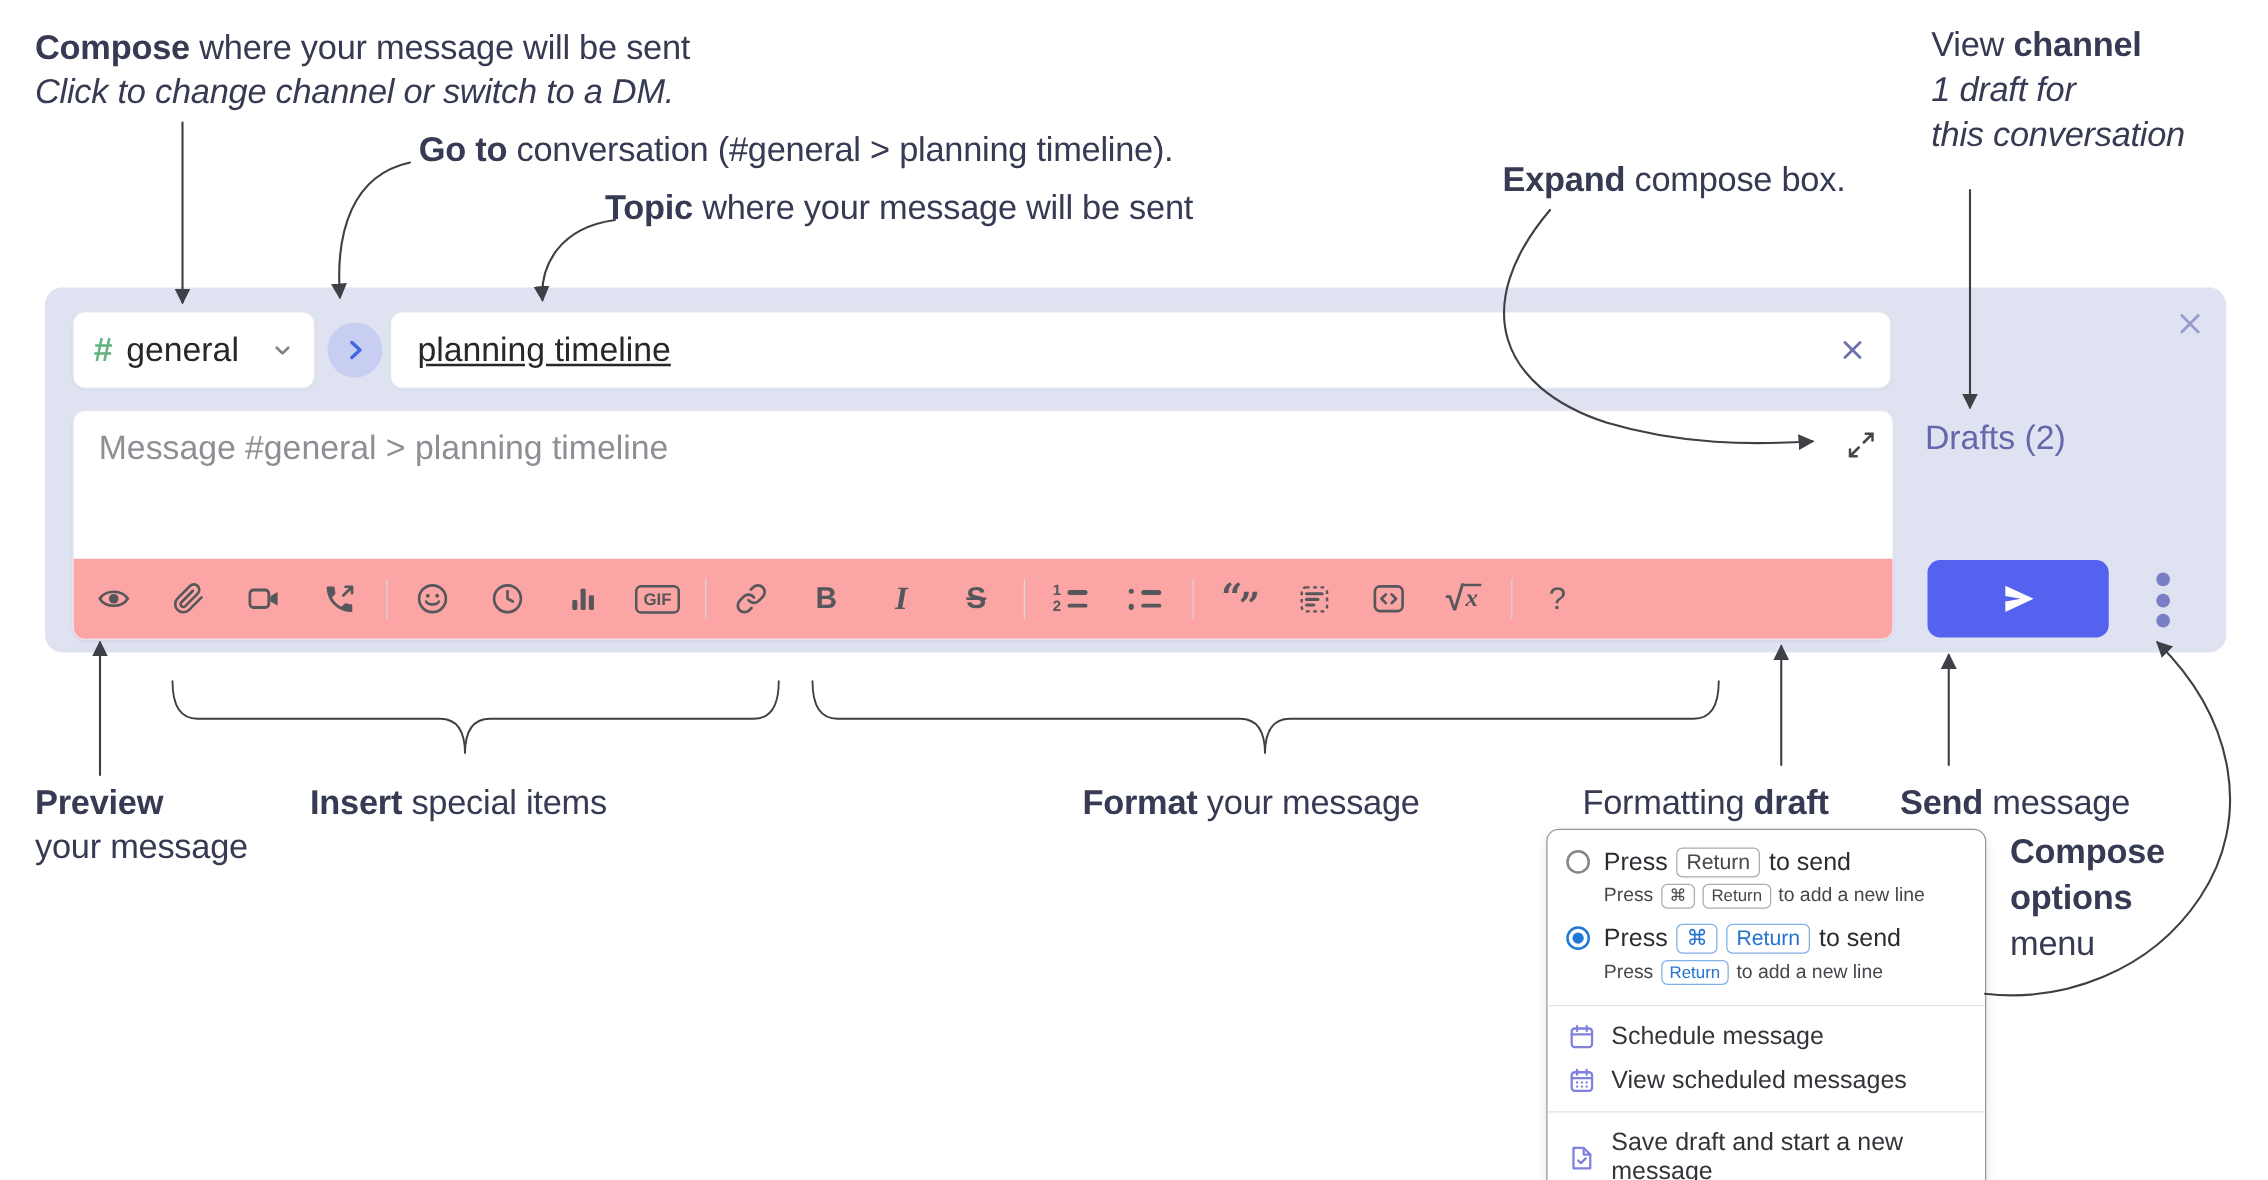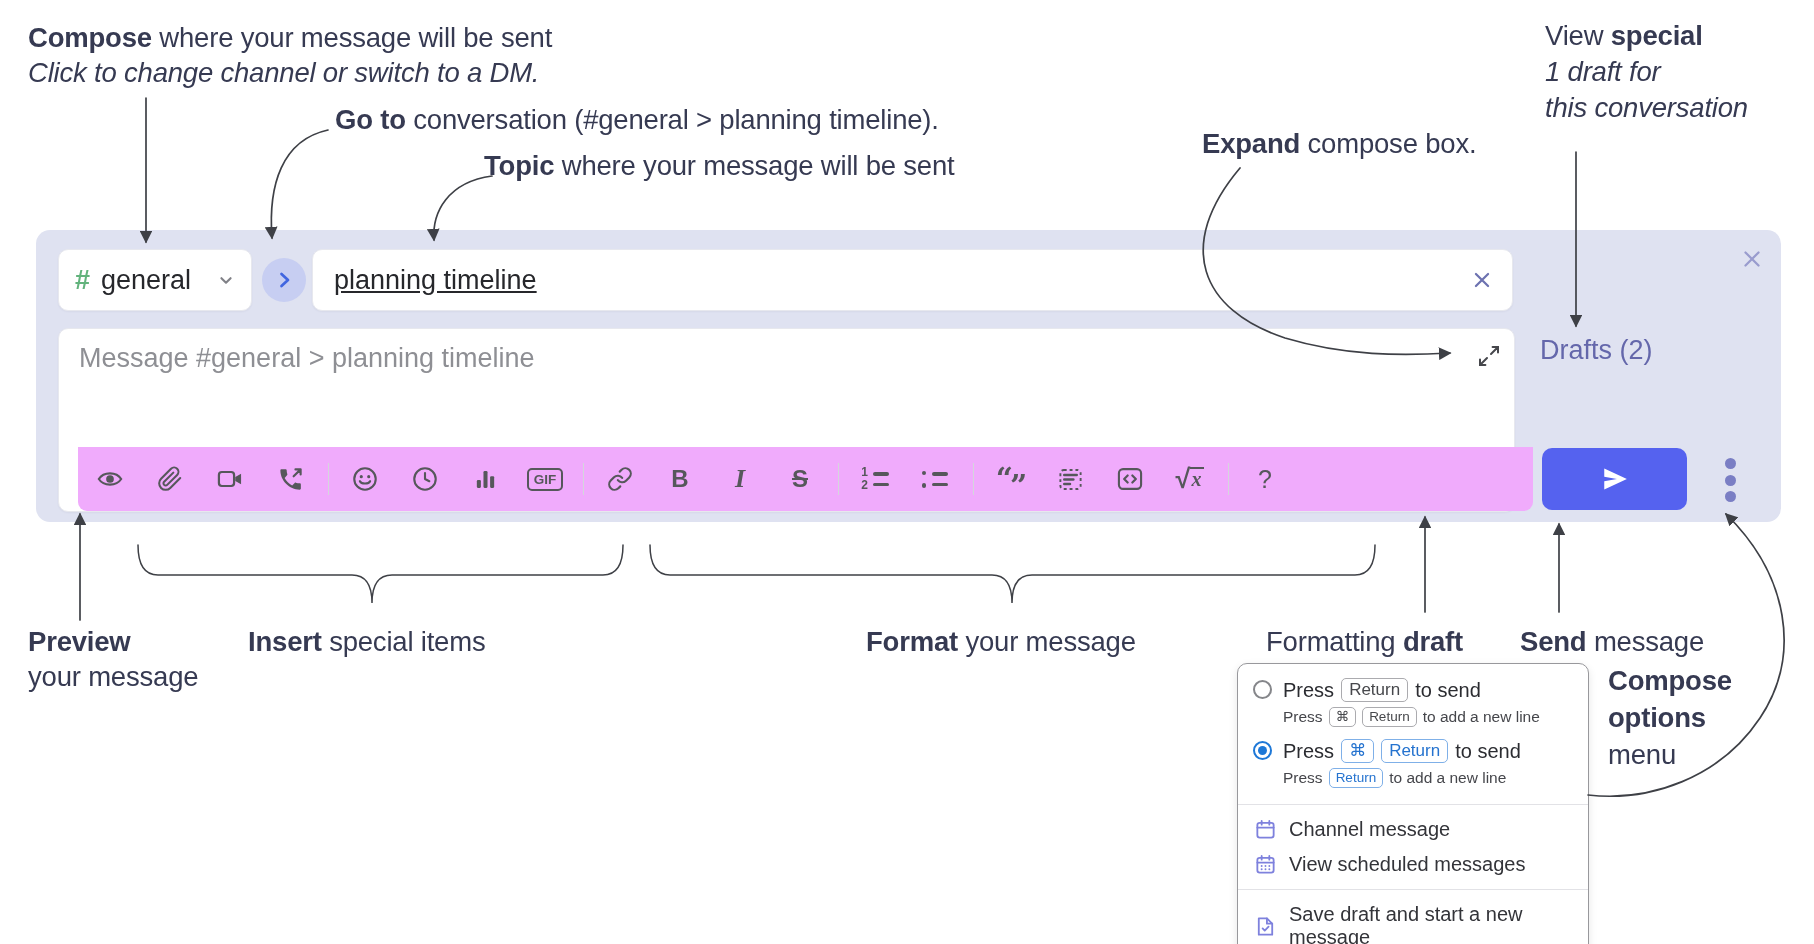--- a/index.html
+++ b/index.html
@@ -22,22 +22,22 @@
   .whitebox{background:#fff;border:1px solid #e7e8ee;border-radius:10px;box-shadow:0 1px 2px rgba(40,40,80,.05);}
   .chip{left:22px;top:19px;width:194px;height:62px;display:flex;align-items:center;gap:11px;padding:0 14px 0 16px;box-sizing:border-box;cursor:pointer;}
   .chip .hash{color:#62b37c;font-size:27px;font-weight:700;}
   .chip .chname{font-size:27px;color:#26272b;flex:1;}
   .gobtn{left:226px;top:28px;width:44px;height:44px;border-radius:50%;background:#c7cef2;display:flex;align-items:center;justify-content:center;cursor:pointer;}
   .topic{left:276px;top:19px;width:1201px;height:62px;display:flex;align-items:center;padding:0 16px 0 19px;box-sizing:border-box;}
   .topic .tval{font-size:27px;color:#26272b;flex:1;border:none;outline:none;background:transparent;font-family:"Liberation Sans",sans-serif;text-decoration:underline;}
   .msgbox{left:22px;top:98px;width:1455px;height:182px;}
   .placeholder{left:20px;top:14px;font-size:27px;color:#8e8f94;}
   .expandbtn{right:10px;top:12px;width:30px;height:30px;display:flex;align-items:center;justify-content:center;cursor:pointer;}
-  .toolbar{left:0;bottom:0;width:100%;height:64px;background:#f0abfc;border-radius:0 0 9px 9px;
-           display:flex;align-items:center;padding:0 10px 0 12px;box-sizing:border-box;margin-left:19px;}
+  .toolbar{left:0;bottom:0;width:100%;height:64px;background:#fca5a5;border-radius:0 0 9px 9px;
+           display:flex;align-items:center;padding:0 10px 0 12px;box-sizing:border-box;}
   .tb{width:40px;height:40px;margin-right:20px;display:flex;align-items:center;justify-content:center;color:#56575b;cursor:pointer;flex:none;}
   .tbdiv{width:1px;height:32px;background:#d5d6dc;margin:0 16px 0 -2px;flex:none;}
   .tb .bold{font-weight:800;font-size:24px;}
   .tb .ital{font-family:"Liberation Serif",serif;font-style:italic;font-size:26px;font-weight:600;}
   .tb .strike{text-decoration:line-through;font-size:24px;font-weight:600;}
   .tb .gif{border:2px solid currentColor;border-radius:5px;font-size:13.5px;font-weight:700;padding:2px 5px;}
   .tb .quote{font-family:"DejaVu Serif",serif;font-weight:700;font-size:30px;letter-spacing:-3px;line-height:10px;}
   .tb .quote .q2{display:inline-block;transform:translateY(7px);}
   .tb .formula{font-size:25px;font-weight:600;display:flex;align-items:flex-start;}
   .tb .formula .rad{font-size:27px;line-height:24px;}
@@ -104,21 +104,21 @@
   <div class="abs ann" style="left:335px;top:102px;">
     <b>Go to</b><span> conversation (#general &gt; planning timeline).</span>
   </div>
   <div class="abs ann" style="left:484px;top:148px;">
     <b>Topic</b><span> where your message will be sent</span>
   </div>
   <div class="abs ann" style="left:1202px;top:126px;">
     <b>Expand</b><span> compose box.</span>
   </div>
   <div class="abs ann" style="left:1545px;top:18px;line-height:36px;">
-    <div><span>View </span><b>special</b></div>
+    <div><span>View </span><b>channel</b></div>
     <div class="it">1 draft for</div>
     <div class="it">this conversation</div>
   </div>
   <div class="abs ann" style="left:28px;top:624px;">
     <div><b>Preview</b></div>
     <div>your message</div>
   </div>
   <div class="abs ann" style="left:248px;top:624px;">
     <b>Insert</b><span> special items</span>
   </div>
@@ -368,21 +368,21 @@
 
     <div class="mdiv"></div>
 
     <div class="mitem">
       <svg width="23" height="23" viewBox="0 0 24 24">
         <g fill="none" stroke="#7e81dd" stroke-width="1.9" stroke-linecap="round">
           <rect x="3.5" y="5" width="17" height="15.5" rx="2.5"></rect>
           <path d="M8 3 V7 M16 3 V7 M3.5 10 H20.5"></path>
         </g>
       </svg>
-      <span>Channel message</span>
+      <span>Schedule message</span>
     </div>
     <div class="mitem">
       <svg width="23" height="23" viewBox="0 0 24 24">
         <g fill="none" stroke="#7e81dd" stroke-width="1.9" stroke-linecap="round">
           <rect x="3.5" y="5" width="17" height="15.5" rx="2.5"></rect>
           <path d="M8 3 V7 M16 3 V7 M3.5 10 H20.5"></path>
         </g>
         <g fill="#7e81dd">
           <circle cx="8" cy="13.5" r="1"></circle>
             <circle cx="12" cy="13.5" r="1"></circle>

